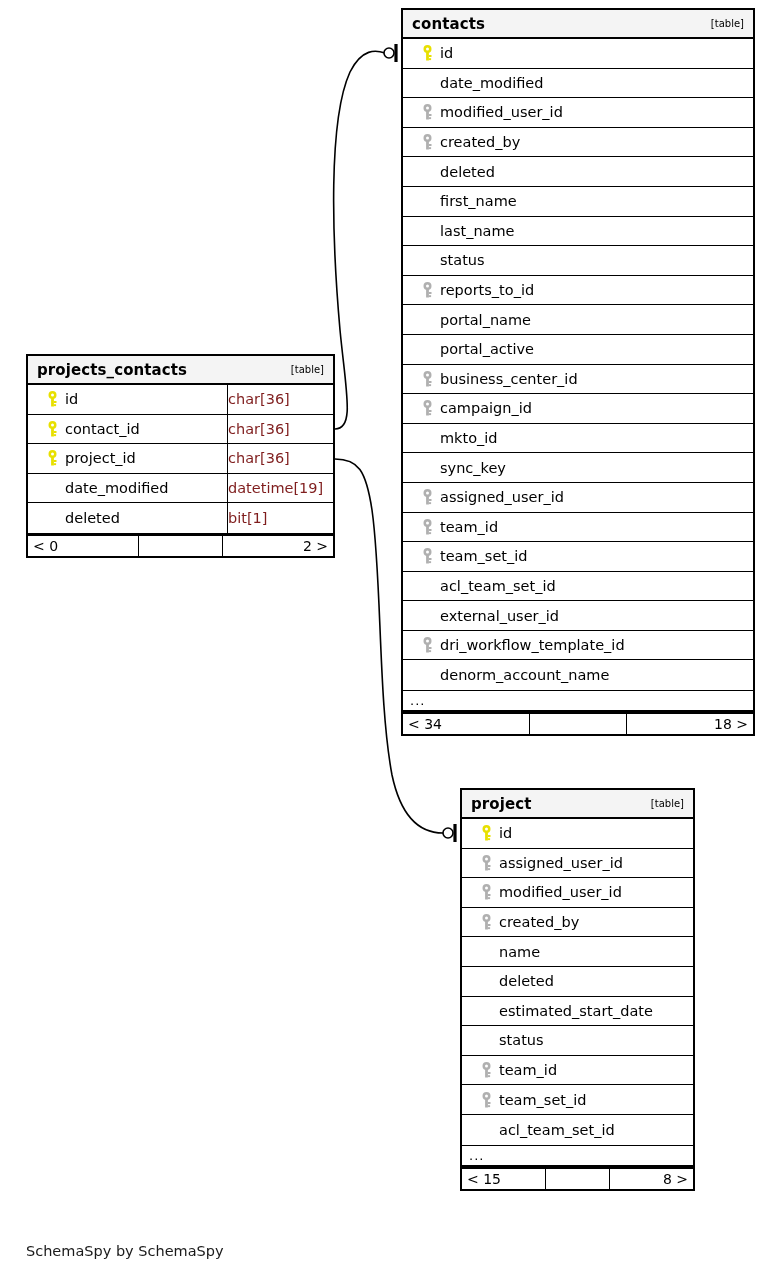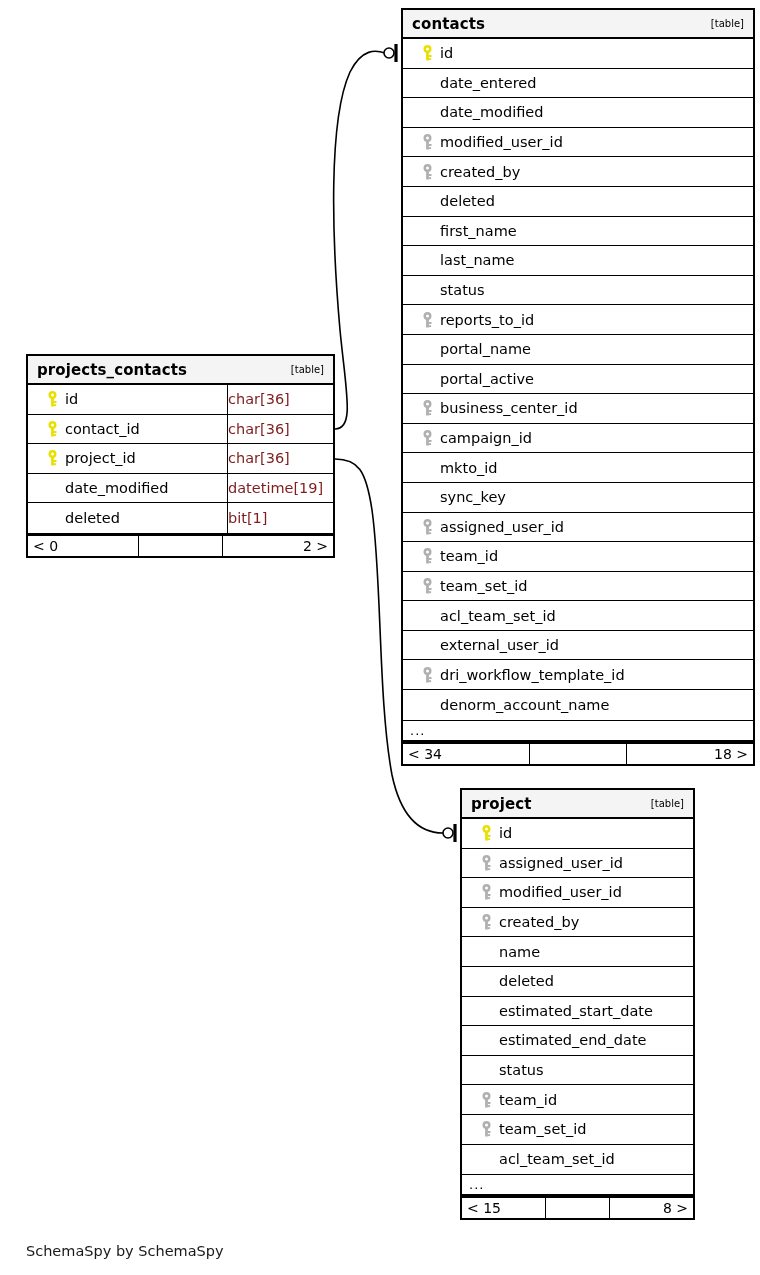--- a/index.html
+++ b/index.html
@@ -190,26 +190,20 @@
                 <rect x="6.9" y="10" width="2.6" height="2" fill="#e8e000"></rect>
                 <rect x="6.9" y="13.2" width="2.2" height="1.9" fill="#e8e000"></rect>
               </svg>
             </span>
             <span class="col-label">id</span>
           </div>
         </div>
         <div class="col-row">
           <div class="col-left">
             <span class="keyslot"></span>
-            <span class="col-label">date_entered</span>
-          </div>
-        </div>
-        <div class="col-row">
-          <div class="col-left">
-            <span class="keyslot"></span>
             <span class="col-label">date_modified</span>
           </div>
         </div>
         <div class="col-row">
           <div class="col-left">
             <span class="keyslot">
               <svg width="11" height="16" viewBox="0 0 11 16" xmlns="http://www.w3.org/2000/svg">
                 <circle cx="5.5" cy="4" r="4" fill="#b0b0b0"></circle>
                 <circle cx="5.5" cy="4" r="1.5" fill="#ffffff"></circle>
                 <rect x="4.1" y="6.5" width="2.8" height="9" fill="#b0b0b0"></rect>
@@ -556,26 +550,20 @@
         </div>
         <div class="col-row">
           <div class="col-left">
             <span class="keyslot"></span>
             <span class="col-label">estimated_start_date</span>
           </div>
         </div>
         <div class="col-row">
           <div class="col-left">
             <span class="keyslot"></span>
-            <span class="col-label">estimated_end_date</span>
-          </div>
-        </div>
-        <div class="col-row">
-          <div class="col-left">
-            <span class="keyslot"></span>
             <span class="col-label">status</span>
           </div>
         </div>
         <div class="col-row">
           <div class="col-left">
             <span class="keyslot">
               <svg width="11" height="16" viewBox="0 0 11 16" xmlns="http://www.w3.org/2000/svg">
                 <circle cx="5.5" cy="4" r="4" fill="#b0b0b0"></circle>
                 <circle cx="5.5" cy="4" r="1.5" fill="#ffffff"></circle>
                 <rect x="4.1" y="6.5" width="2.8" height="9" fill="#b0b0b0"></rect>

